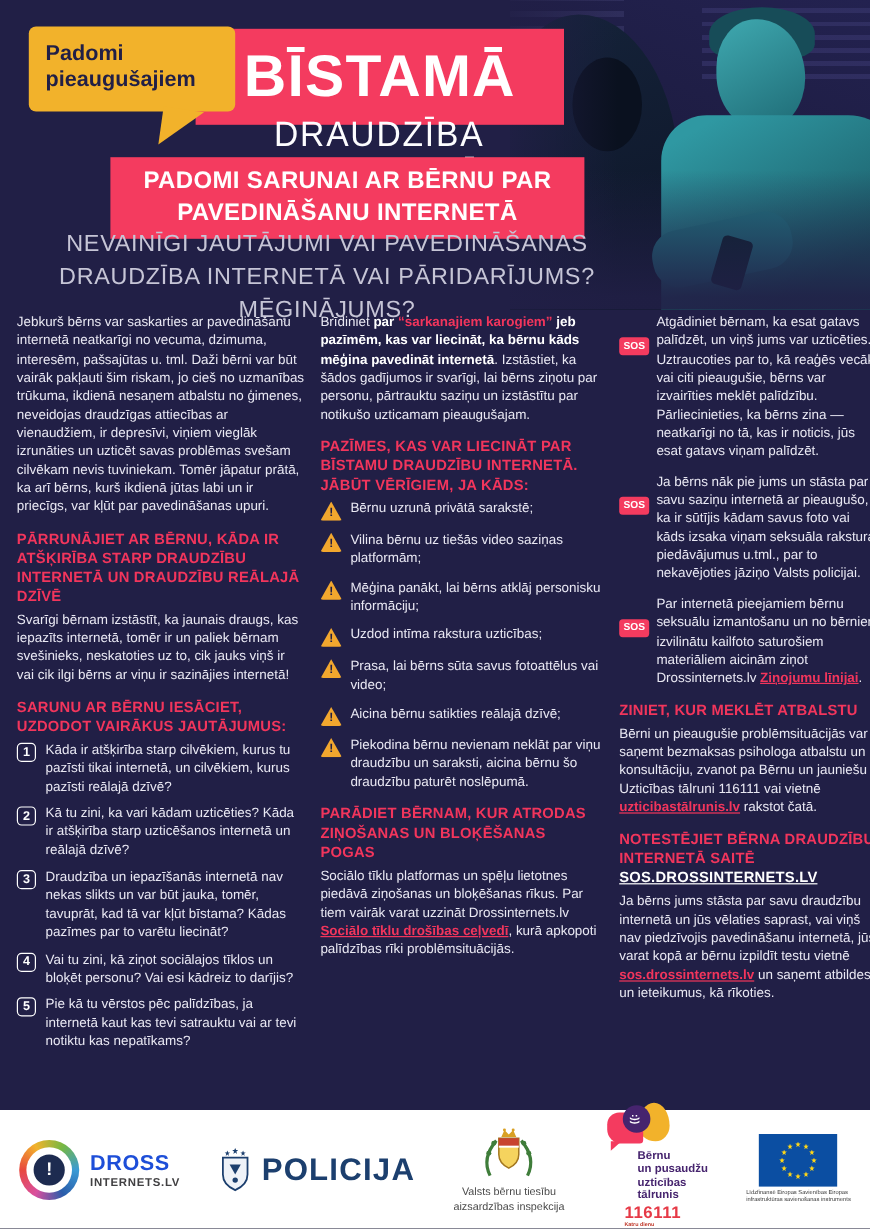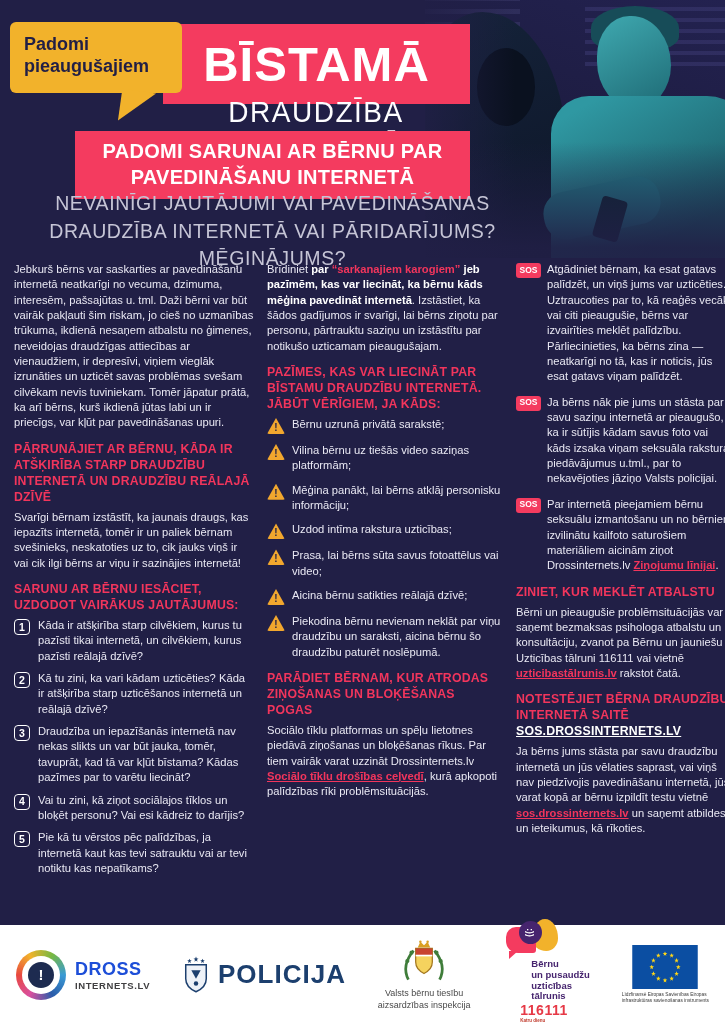--- a/index.html
+++ b/index.html
@@ -15,27 +15,27 @@
   .glitch-red { position:absolute; left:0; top:52px; width:72px; height:48px; background:repeating-linear-gradient(0deg,#7e1f3d 0 4px, transparent 4px 10px); opacity:.55; }
   .hooded { position:absolute; left:-14px; top:12px; width:155px; height:250px; background:linear-gradient(160deg,#15233a,#0d1527); border-radius:46% 54% 0 0; }
   .hood-face { position:absolute; left:52px; top:48px; width:58px; height:78px; background:#0a111f; border-radius:50%; }
   .teen-head { position:absolute; left:172px; top:16px; width:74px; height:92px; background:linear-gradient(150deg,#3fa9b0,#1e6a75); border-radius:45% 55% 48% 52%; }
   .teen-hair { position:absolute; left:166px; top:6px; width:88px; height:44px; background:#174c58; border-radius:50% 50% 30% 30%; }
   .teen-body { position:absolute; left:126px; top:96px; width:200px; height:170px; background:linear-gradient(150deg,#2f98a2 10%,#1b5a66 75%); border-radius:38px 44px 0 0; }
   .teen-arm { position:absolute; left:118px; top:184px; width:118px; height:48px; background:#227683; border-radius:22px; transform:rotate(-12deg); }
   .phone { position:absolute; left:172px; top:198px; width:26px; height:42px; background:#0d2430; border-radius:4px; transform:rotate(16deg); }
   .photo-fade { position:absolute; inset:0; background:linear-gradient(180deg, rgba(33,31,70,0) 55%, rgba(33,31,70,.9) 96%), linear-gradient(90deg, rgba(33,31,70,.85) 0%, rgba(33,31,70,0) 30%); }
 
-  .bubble { position:absolute; left:10px; top:22px; width:172px; background:#f2b22b; border-radius:6px; padding:12px 14px 16px 14px; color:#211f46; font-weight:bold; font-size:18px; line-height:1.2; z-index:3; }
+  .bubble { position:absolute; left:24px; top:22px; width:172px; background:#f2b22b; border-radius:6px; padding:12px 14px 16px 14px; color:#211f46; font-weight:bold; font-size:18px; line-height:1.2; z-index:3; }
   .bubble::after { content:""; position:absolute; right:28px; bottom:-30px; width:0; height:0; border-left:34px solid #f2b22b; border-bottom:32px solid transparent; transform:rotate(8deg); }
 
   .title-box { position:absolute; left:163px; top:24px; width:307px; height:80px; background:#f43b5f; display:flex; align-items:center; justify-content:center; z-index:2; }
   .title-box span { color:#fff; font-weight:800; font-size:49px; letter-spacing:1px; }
   .title-sub { position:absolute; left:150px; top:97px; width:332px; text-align:center; color:#fdfdff; font-size:28px; font-weight:400; letter-spacing:1.5px; z-index:2; transform:scaleY(1.05); }
-  .banner { position:absolute; left:75px; top:131px; width:395px; background:#f43b5f; padding:7px 4px 8px 4px; text-align:center; z-index:2; }
+  .banner { position:absolute; left:92px; top:131px; width:395px; background:#f43b5f; padding:7px 4px 8px 4px; text-align:center; z-index:2; }
   .banner div { color:#fff; font-weight:800; font-size:20px; line-height:1.32; letter-spacing:.3px; }
   .quest { position:absolute; left:30px; top:190px; width:485px; text-align:center; z-index:2; }
   .quest div { color:#c6c5d6; font-size:19.5px; line-height:1.42; letter-spacing:.6px; font-weight:400; }
 
   
   .main { position:absolute; top:260px; left:0; width:640px; height:663px; display:flex; gap:13px; padding:2px 0 0 14px; }
   .col { color:#e9e8f3; font-size:11.2px; line-height:1.37; }
   .col1 { width:240px; flex:0 0 240px; }
   .col2 { width:236px; flex:0 0 236px; }
   .col3 { width:218px; flex:0 0 218px; }
@@ -48,21 +48,21 @@
 
   .qitem { display:flex; gap:8px; margin-bottom:7px; }
   .qnum { flex:0 0 16px; width:16px; height:16px; border:1.5px solid #fff; border-radius:4px; color:#fff; font-size:10.5px; font-weight:bold; display:flex; align-items:center; justify-content:center; margin-top:1px; }
 
   .witem { display:flex; gap:7px; margin-bottom:9px; }
   .warn-icon { flex:0 0 18px; width:18px; height:16px; position:relative; margin-top:1px; }
   .warn-tri { position:absolute; inset:0; background:#f2a72e; clip-path:polygon(50% 0, 100% 100%, 0 100%); border-radius:2px; }
   .warn-ex { position:absolute; left:0; top:3px; width:18px; text-align:center; color:#211f46; font-weight:800; font-size:10px; }
 
   .sitem { display:flex; gap:6px; margin-bottom:10px; }
-  .sos-badge { flex:0 0 25px; width:25px; height:15px; background:#f43b5f; border-radius:3px; color:#fff; font-weight:800; font-size:8.5px; display:flex; align-items:center; justify-content:center; margin-top:1px; }
+  .sos-badge { flex:0 0 25px; width:25px; height:15px; background:#f43b5f; border-radius:3px; color:#fff; font-weight:800; font-size:8.5px; display:flex; align-items:center; justify-content:center; margin-top:19px; }
 
   
   .footer { position:absolute; left:0; bottom:0; width:725px; height:99px; background:#fff; display:flex; align-items:center; justify-content:space-between; padding:0 16px; }
   .lg { display:flex; align-items:center; }
 
   .dross { gap:9px; }
   .dross-ring { width:50px; height:50px; border-radius:50%; background:conic-gradient(from 210deg,#d94f9e,#e8483f,#f2b22b,#76b843,#3a9bd5,#2a5caa,#d94f9e); position:relative; display:flex; align-items:center; justify-content:center; }
   .dross-ring::before { content:""; position:absolute; inset:6px; background:#fff; border-radius:50%; }
   .dross-core { position:relative; width:26px; height:26px; border-radius:50%; background:#1d2b50; color:#fff; display:flex; align-items:center; justify-content:center; font-weight:800; font-size:15px; }
   .dross-txt { display:flex; flex-direction:column; }

